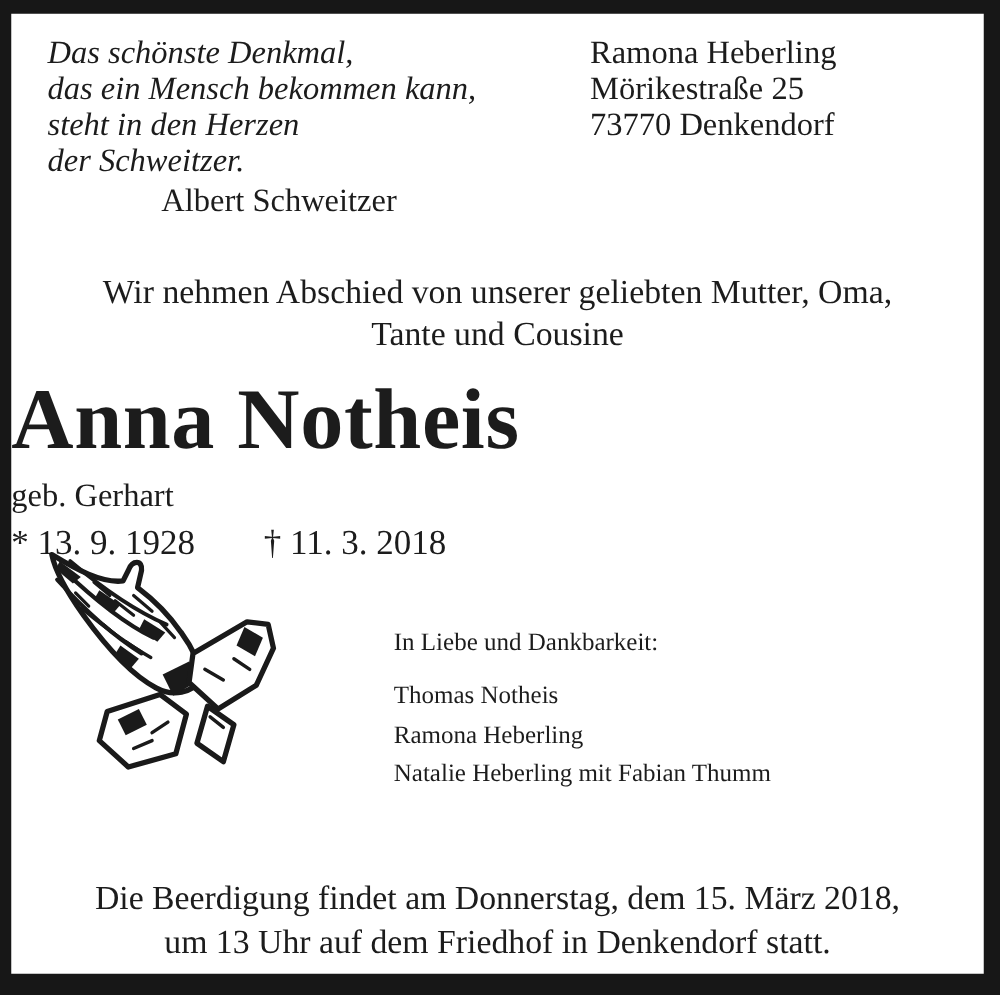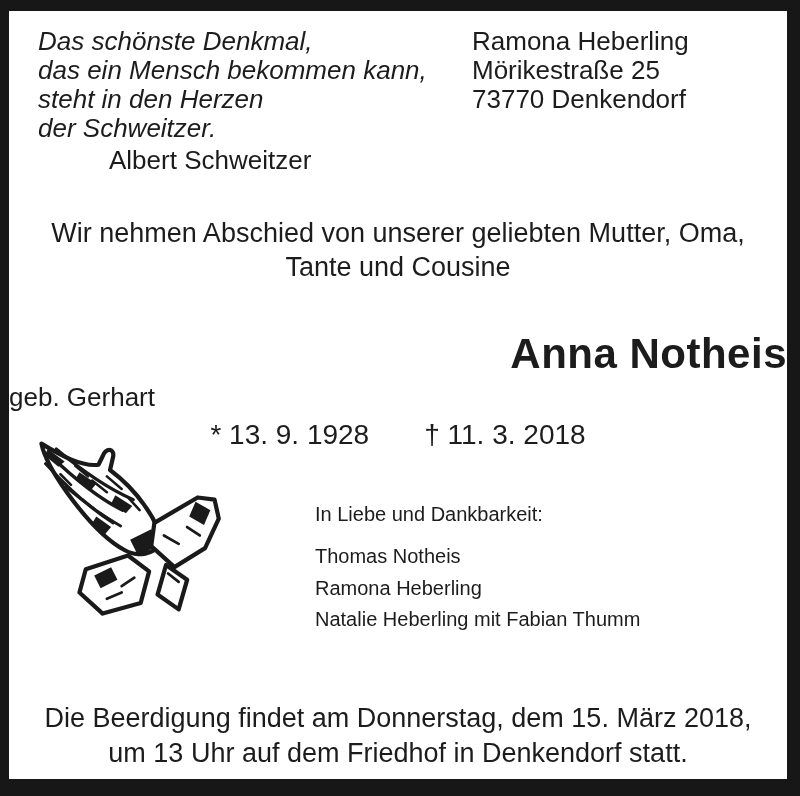--- a/index.html
+++ b/index.html
@@ -5,43 +5,43 @@
   html, body { margin: 0; padding: 0; background: #ffffff; }
   .frame {
     position: relative;
     width: 800px;
     height: 796px;
     box-sizing: border-box;
     border-style: solid;
     border-color: #171717;
     border-width: 11px 13px 17px 9px;
     background: #ffffff;
-    font-family: Liberation Sans, sans-serif;
+    font-family: Liberation Serif, serif;
     color: #1c1c1c;
     overflow: hidden;
   }
   .abs { position: absolute; }
 
   
   .quote { left: 29px; top: 16px; font-style: italic; font-size: 26px; line-height: 29px; white-space: nowrap; }
-  .quote .attrib { font-style: normal; margin-left: 71px; margin-top: 3px; }
+  .quote .attrib { font-style: normal; margin-left: 91px; margin-top: 3px; }
 
   
   .dateline { left: 463px; top: 16px; font-size: 26px; line-height: 29px; white-space: nowrap; }
 
   
   .intro { left: 0; top: 205px; width: 100%; text-align: center; font-size: 27px; line-height: 34px; }
 
   
-  .name { left: 0; top: 312px; width: 100%; text-align: right;
-          font-size: 42px; line-height: 62px; font-weight: bold; letter-spacing: 0.5px; margin: 0; }
+  .name { left: 0; top: 293px; width: 100%; text-align: left;
+          font-size: 69px; line-height: 62px; font-weight: bold; letter-spacing: 0.5px; margin: 0; }
   .maiden { left: 0; top: 371px; width: 100%; text-align: left; font-size: 26px; line-height: 30px; }
 
   
-  .dates { left: 0; top: 408px; width: 100%; display: flex; justify-content: center; gap: 55px;
+  .dates { left: 0; top: 408px; width: 100%; display: flex; justify-content: flex-start; gap: 55px;
            font-size: 28px; line-height: 32px; }
 
   
   .hands { left: 24px; top: 423px; width: 190px; height: 185px; }
 
   
   .mourners { left: 306px; top: 487px; font-size: 20px; white-space: nowrap; }
   .mourners .m-head { line-height: 32px; margin-bottom: 11px; }
   .mourners .m-name { line-height: 31.5px; }
 

